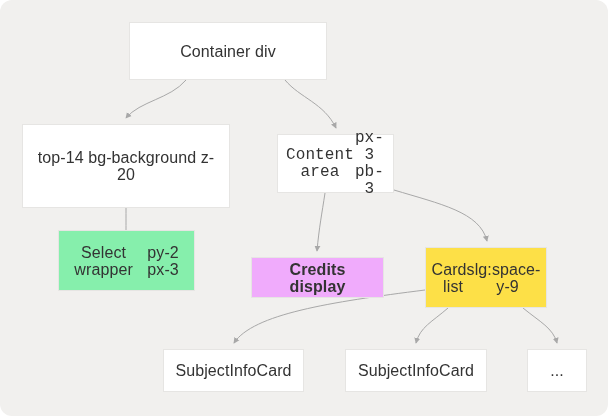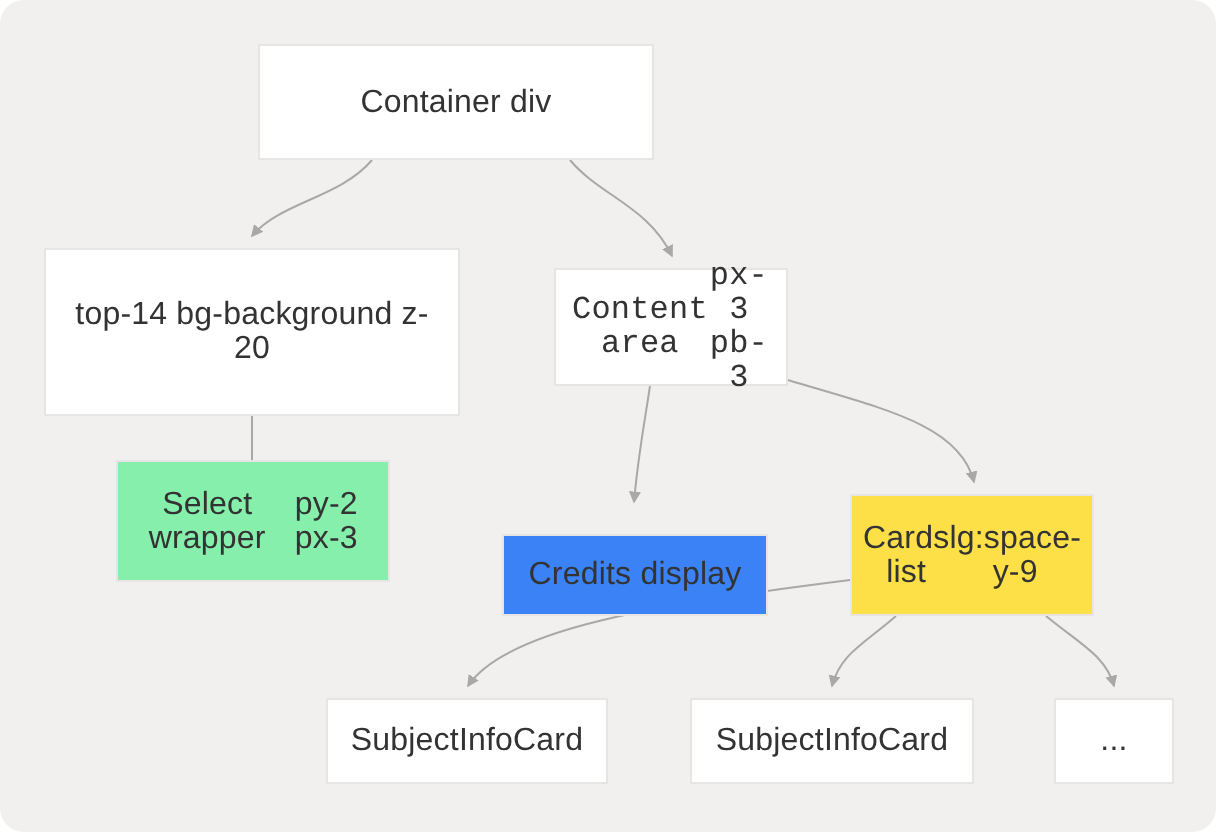--- a/index.html
+++ b/index.html
@@ -77,21 +77,21 @@
         <span class="line">top-14 bg-background z-20</span>
       </div>
       <div class="node" style="left: 277px; top: 134px; width: 117px; height: 59px; background: rgb(255, 255, 255); border-color: rgb(230, 229, 227); color: rgb(51, 51, 51); font-family: Liberation Mono, monospace;">
         <span class="line">Content area</span>
         <span class="line">px-3 pb-3</span>
       </div>
       <div class="node" style="left: 58px; top: 230px; width: 137px; height: 61px; background: #86efac; border-color: rgb(230, 229, 227); color: rgb(51, 51, 51);">
         <span class="line">Select wrapper</span>
         <span class="line">py-2 px-3</span>
       </div>
-      <div class="node" style="left: 251px; top: 267px; width: 133px; height: 41px; background: #3b82f6; border-color: rgb(230, 229, 227); color: rgb(51, 51, 51);">
+      <div class="node" style="left: 251px; top: 257px; width: 133px; height: 41px; background: #f0abfc; border-color: rgb(230, 229, 227); color: rgb(51, 51, 51); font-weight: bold;">
         <span class="line">Credits display</span>
       </div>
       <div class="node" style="left: 425px; top: 247px; width: 122px; height: 61px; background: #fde047; border-color: rgb(230, 229, 227); color: rgb(51, 51, 51);">
         <span class="line">Cards list</span>
         <span class="line">lg:space-y-9</span>
       </div>
       <div class="node" style="left: 163px; top: 349px; width: 141px; height: 43px; background: rgb(255, 255, 255); border-color: rgb(230, 229, 227); color: rgb(51, 51, 51);">
         <span class="line">SubjectInfoCard</span>
       </div>
       <div class="node" style="left: 345px; top: 349px; width: 142px; height: 43px; background: rgb(255, 255, 255); border-color: rgb(230, 229, 227); color: rgb(51, 51, 51);">

